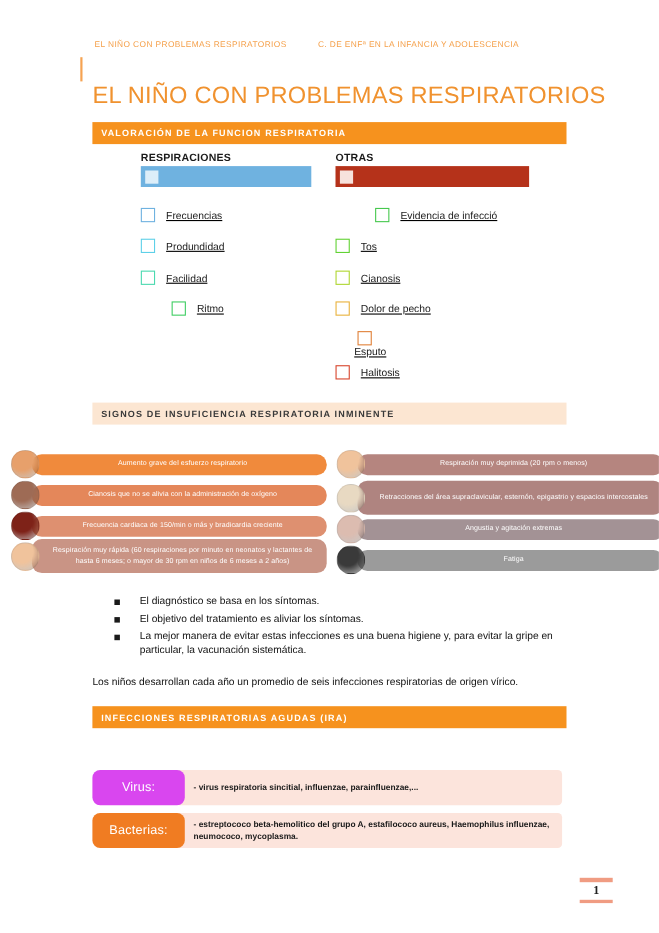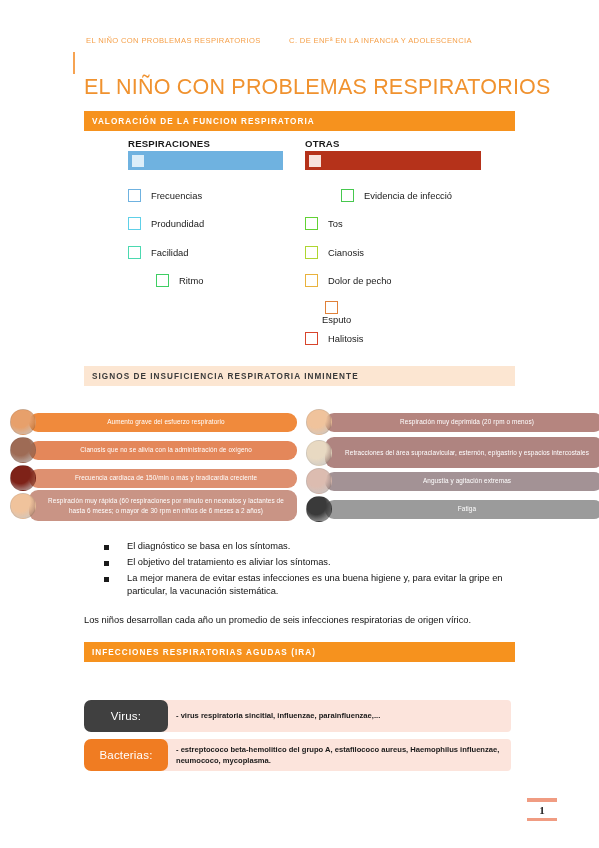--- a/index.html
+++ b/index.html
@@ -49,21 +49,21 @@
     position: absolute; font-size: 9.6px; font-weight: 700; color: #1a1a1a;
     letter-spacing: 0.2px;
   }
   .topbar {
     position: absolute; height: 19px; display: flex; align-items: center;
   }
   .topbar .inner-box {
     width: 12px; height: 12px; margin-left: 4px;
   }
   .cb-row {
-    position: absolute; display: flex; align-items: center; height: 16px;
+    position: absolute; display: flex; align-items: center; height: 16px; text-decoration: underline;
   }
   .cb {
     width: 13px; height: 13px; border: 1.6px solid #888; background: #fff;
     flex: none;
   }
   .cb-label {
     margin-left: 10px; font-size: 9.4px; color: #1a1a1a; white-space: nowrap;
   }
 
   
@@ -262,21 +262,21 @@
       </div>
     </div>
   <div class="para">Los niños desarrollan cada año un promedio de seis infecciones respiratorias de origen vírico.</div>
 
   <div class="banner banner-solid" style="top:642px;">
     <span>INFECCIONES RESPIRATORIAS AGUDAS (IRA)</span>
   </div>
 
   <div id="etio-area">
       <div class="etio-row" style="top: 700px; height: 32px;">
-        <div class="etio-pill" style="background: #404040;">
+        <div class="etio-pill" style="background: #d946ef;">
           <span>Virus:</span>
         </div>
         <div class="etio-body" style="width: 349px;">
           <span>- virus respiratoria sincitial, influenzae, parainfluenzae,...</span>
         </div>
       </div>
       <div class="etio-row" style="top: 739px; height: 32px;">
         <div class="etio-pill" style="background: rgb(240, 124, 34);">
           <span>Bacterias:</span>
         </div>

